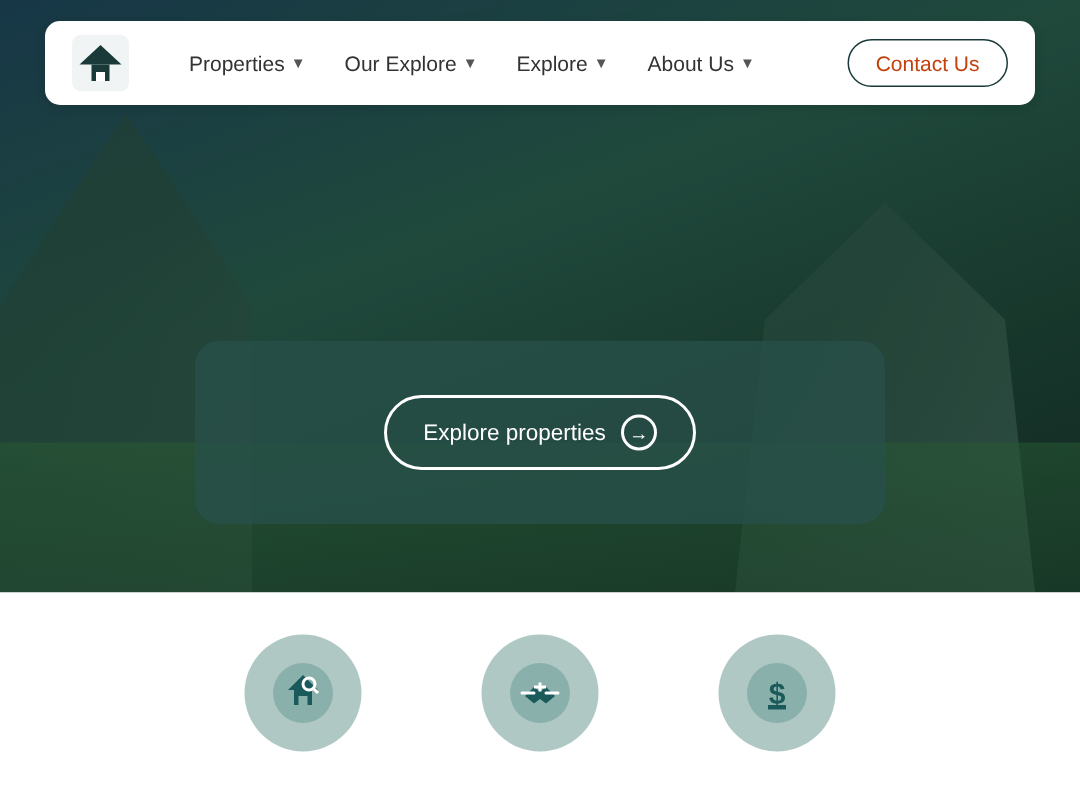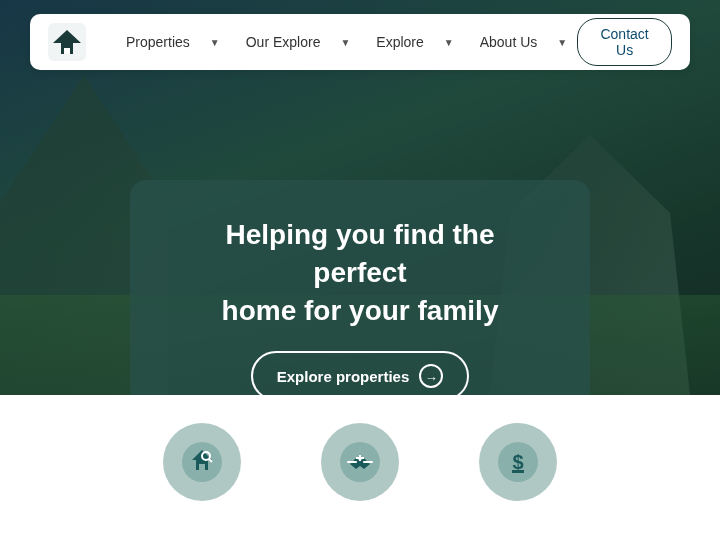--- a/index.html
+++ b/index.html
@@ -31,38 +31,38 @@
     }
     .nav-links {
       display: flex;
       align-items: center;
       gap: 6px;
       flex: 1;
     }
     .nav-item {
       display: flex;
       align-items: center;
-      gap: 20px;
+      gap: 4px;
       padding: 6px 10px;
       font-size: 14px;
       color: #333;
       cursor: pointer;
       border-radius: 5px;
       white-space: nowrap;
     }
     .nav-chevron {
       font-size: 10px;
       color: #555;
     }
     .contact-btn {
       border: 1.5px solid #1a3a3a;
       border-radius: 20px;
       padding: 7px 18px;
       font-size: 14px;
-      color: #0c4a6e;
+      color: #c2410c;
       cursor: pointer;
       background: transparent;
       font-weight: 500;
     }
 
     
     .hero {
       position: absolute;
       top: 0;
       left: 0;
@@ -136,21 +136,21 @@
       display: inline-flex;
       align-items: center;
       gap: 10px;
       border: 2px solid #fff;
       border-radius: 25px;
       padding: 11px 24px;
       font-size: 15px;
       color: #fff;
       cursor: pointer;
       background: transparent;
-      font-weight: 700;
+      font-weight: 400;
     }
     .arrow-circle {
       display: inline-flex;
       align-items: center;
       justify-content: center;
       width: 24px;
       height: 24px;
       border: 2px solid #fff;
       border-radius: 50%;
       font-size: 13px;
@@ -228,24 +228,20 @@
     </div>
     <div class="nav-item">
       <span>About Us</span>
       <span class="nav-chevron">▼</span>
     </div>
   </div>
   <button class="contact-btn">Contact Us</button>
 </nav>
 
 <div class="hero-content">
-  <h1 class="hero-title">
-    <span>Helping you find the perfect</span><br>
-    <span>home for your family</span>
-  </h1>
   <button class="explore-btn">
     <span>Explore properties</span>
     <span class="arrow-circle">→</span>
   </button>
 </div>
 
 <div class="bottom-section">
 
   <div class="feature-icon">
     <div class="icon-circle">

